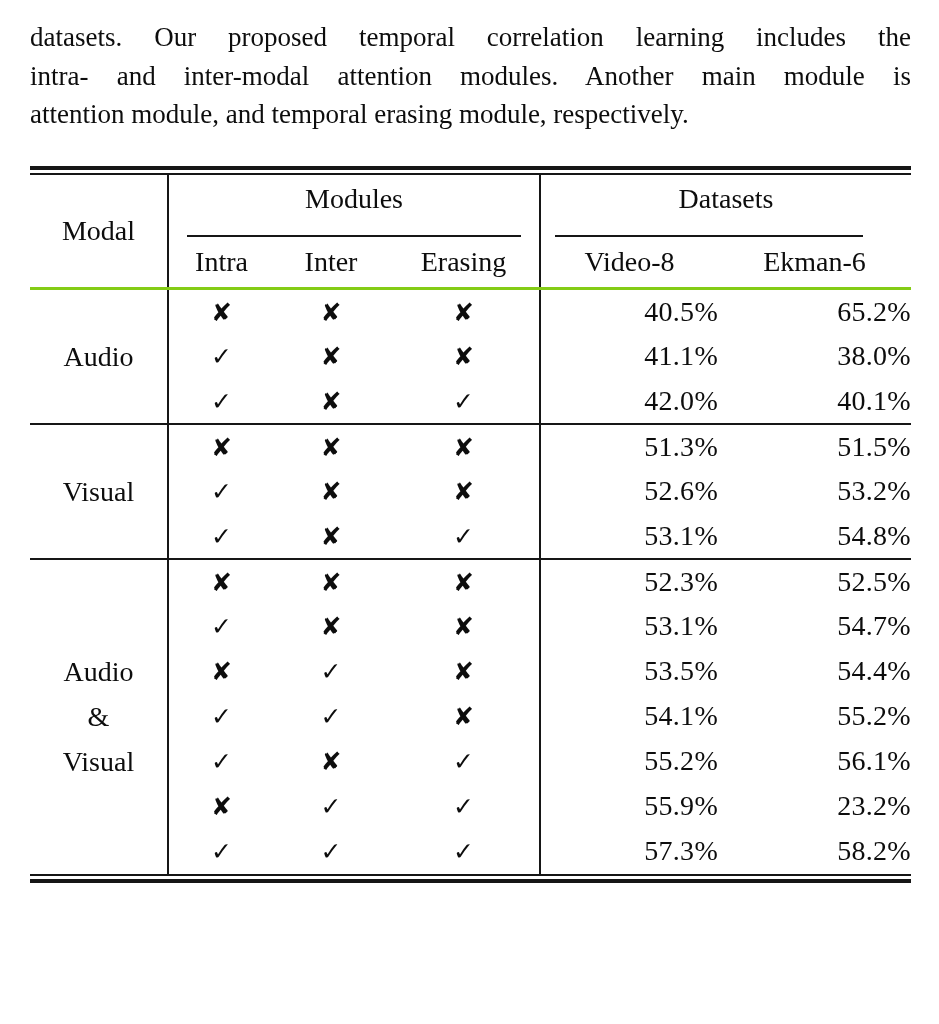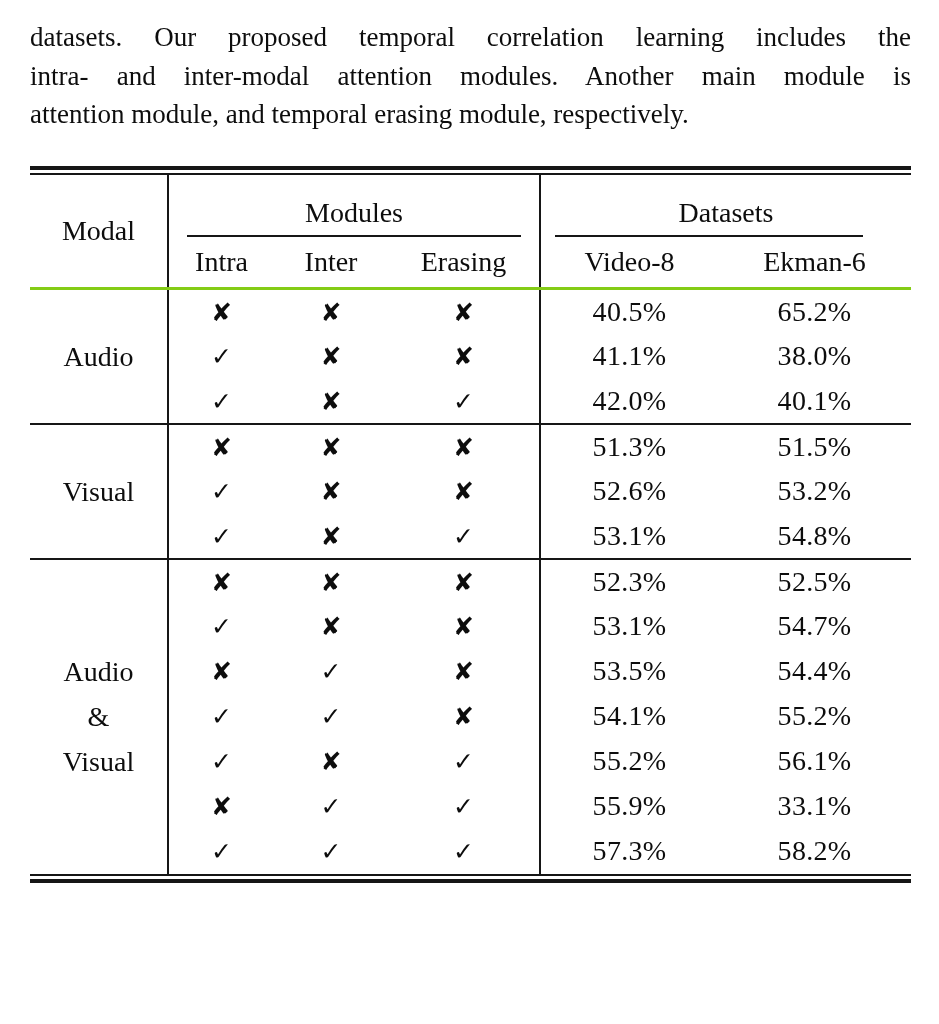--- a/index.html
+++ b/index.html
@@ -26,32 +26,32 @@
     font-size:28px; color:#0d0d0d;
   }
   th, td { text-align:center; vertical-align:middle; padding:0; font-weight:normal; }
 
   thead { border-bottom:3px solid #84cc16; }
   tr.group-row { height:62px; }
   tr.sub-row   { height:52px; }
   .bar-right { border-right:2px solid #161616; }
 
   .group-th { vertical-align:bottom; }
-  .group-label { display:block; padding-bottom:6px; }
+  .group-label { display:block; padding-bottom:20px; }
   .cmidrule { height:2px; background:#161616; }
   .cmidrule.modules  { margin:0 18px; }
   .cmidrule.datasets { margin:0 48px 0 14px; }
 
   tbody { border-top:2px solid #161616; }
   tbody tr { height:45px; }
   .modal-cell div { line-height:45px; }
 
   .mark { font-family:"DejaVu Sans",sans-serif; font-size:25px; }
   .mark.cross { font-weight:bold; }
-  .val-cell { letter-spacing:0.3px; }
+  .val-cell { letter-spacing:0.3px;text-align:right; }
 </style>
 </head>
 <body>
 
 <div class="page">
 
   <div class="caption">
     <div class="cap-line">datasets. Our proposed temporal correlation learning includes the</div>
     <div class="cap-line">intra- and inter-modal attention modules. Another main module is</div>
     <div class="cap-line">attention module, and temporal erasing module, respectively.</div>
@@ -182,21 +182,21 @@
             <td class="mark-cell"><span class="mark cross">✘</span></td>
             <td class="mark-cell bar-right"><span class="mark check">✓</span></td>
             <td class="val-cell">55.2%</td>
             <td class="val-cell">56.1%</td>
           </tr>
           <tr>
             <td class="mark-cell"><span class="mark cross">✘</span></td>
             <td class="mark-cell"><span class="mark check">✓</span></td>
             <td class="mark-cell bar-right"><span class="mark check">✓</span></td>
             <td class="val-cell">55.9%</td>
-            <td class="val-cell">33.1%</td>
+            <td class="val-cell">23.2%</td>
           </tr>
           <tr>
             <td class="mark-cell"><span class="mark check">✓</span></td>
             <td class="mark-cell"><span class="mark check">✓</span></td>
             <td class="mark-cell bar-right"><span class="mark check">✓</span></td>
             <td class="val-cell">57.3%</td>
             <td class="val-cell">58.2%</td>
           </tr>
         </tbody>
       </table>

